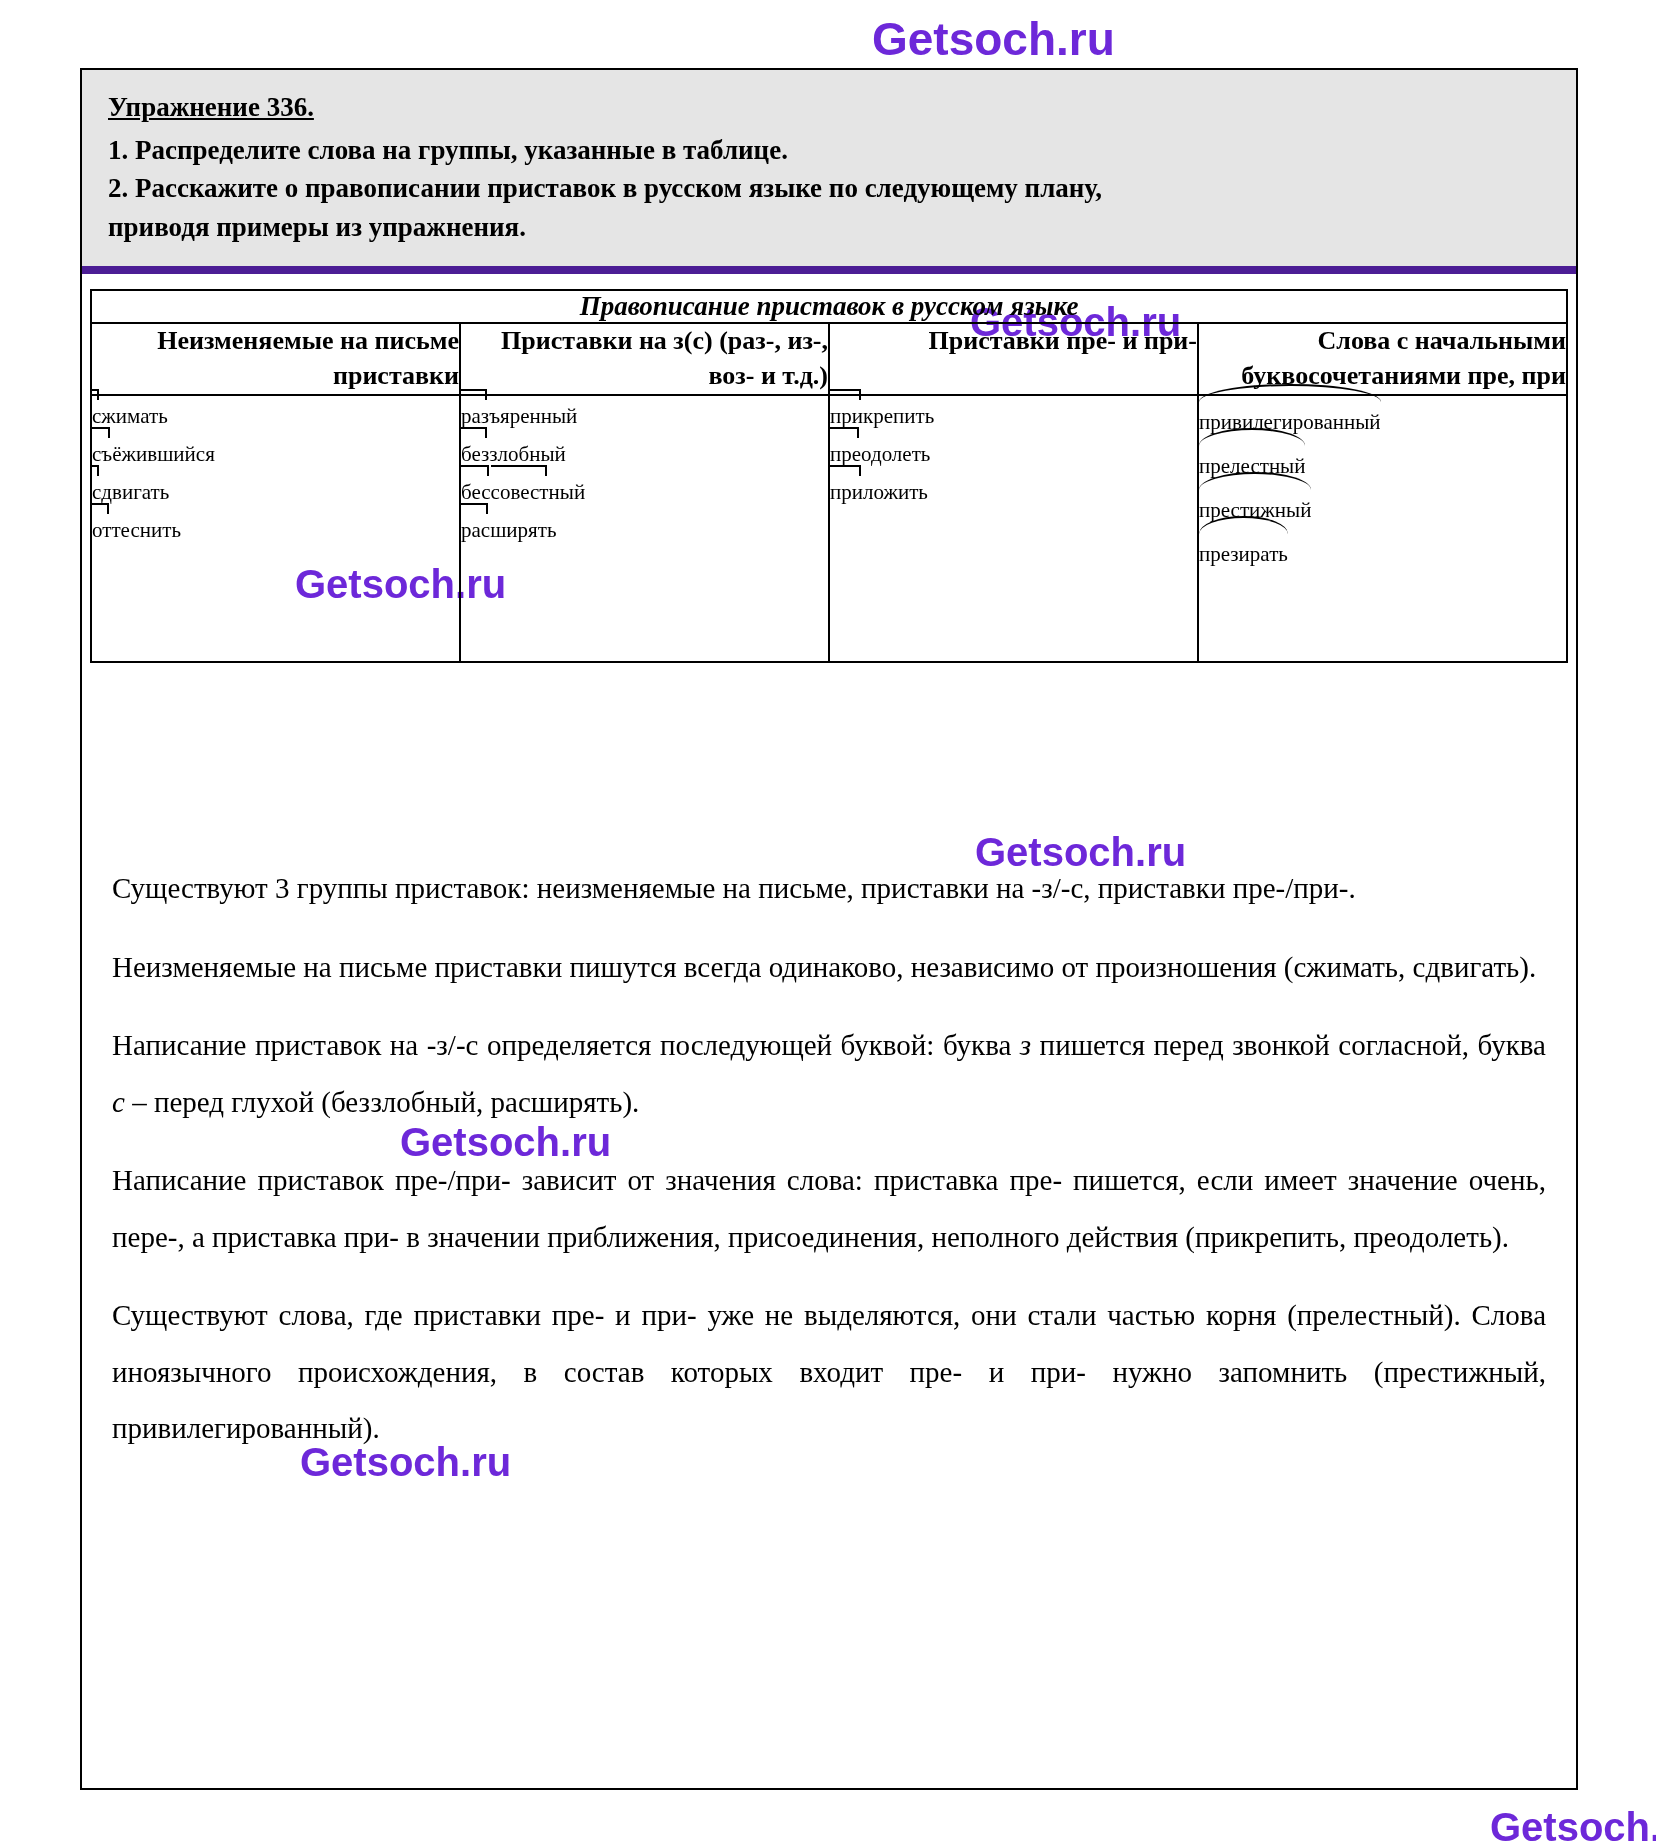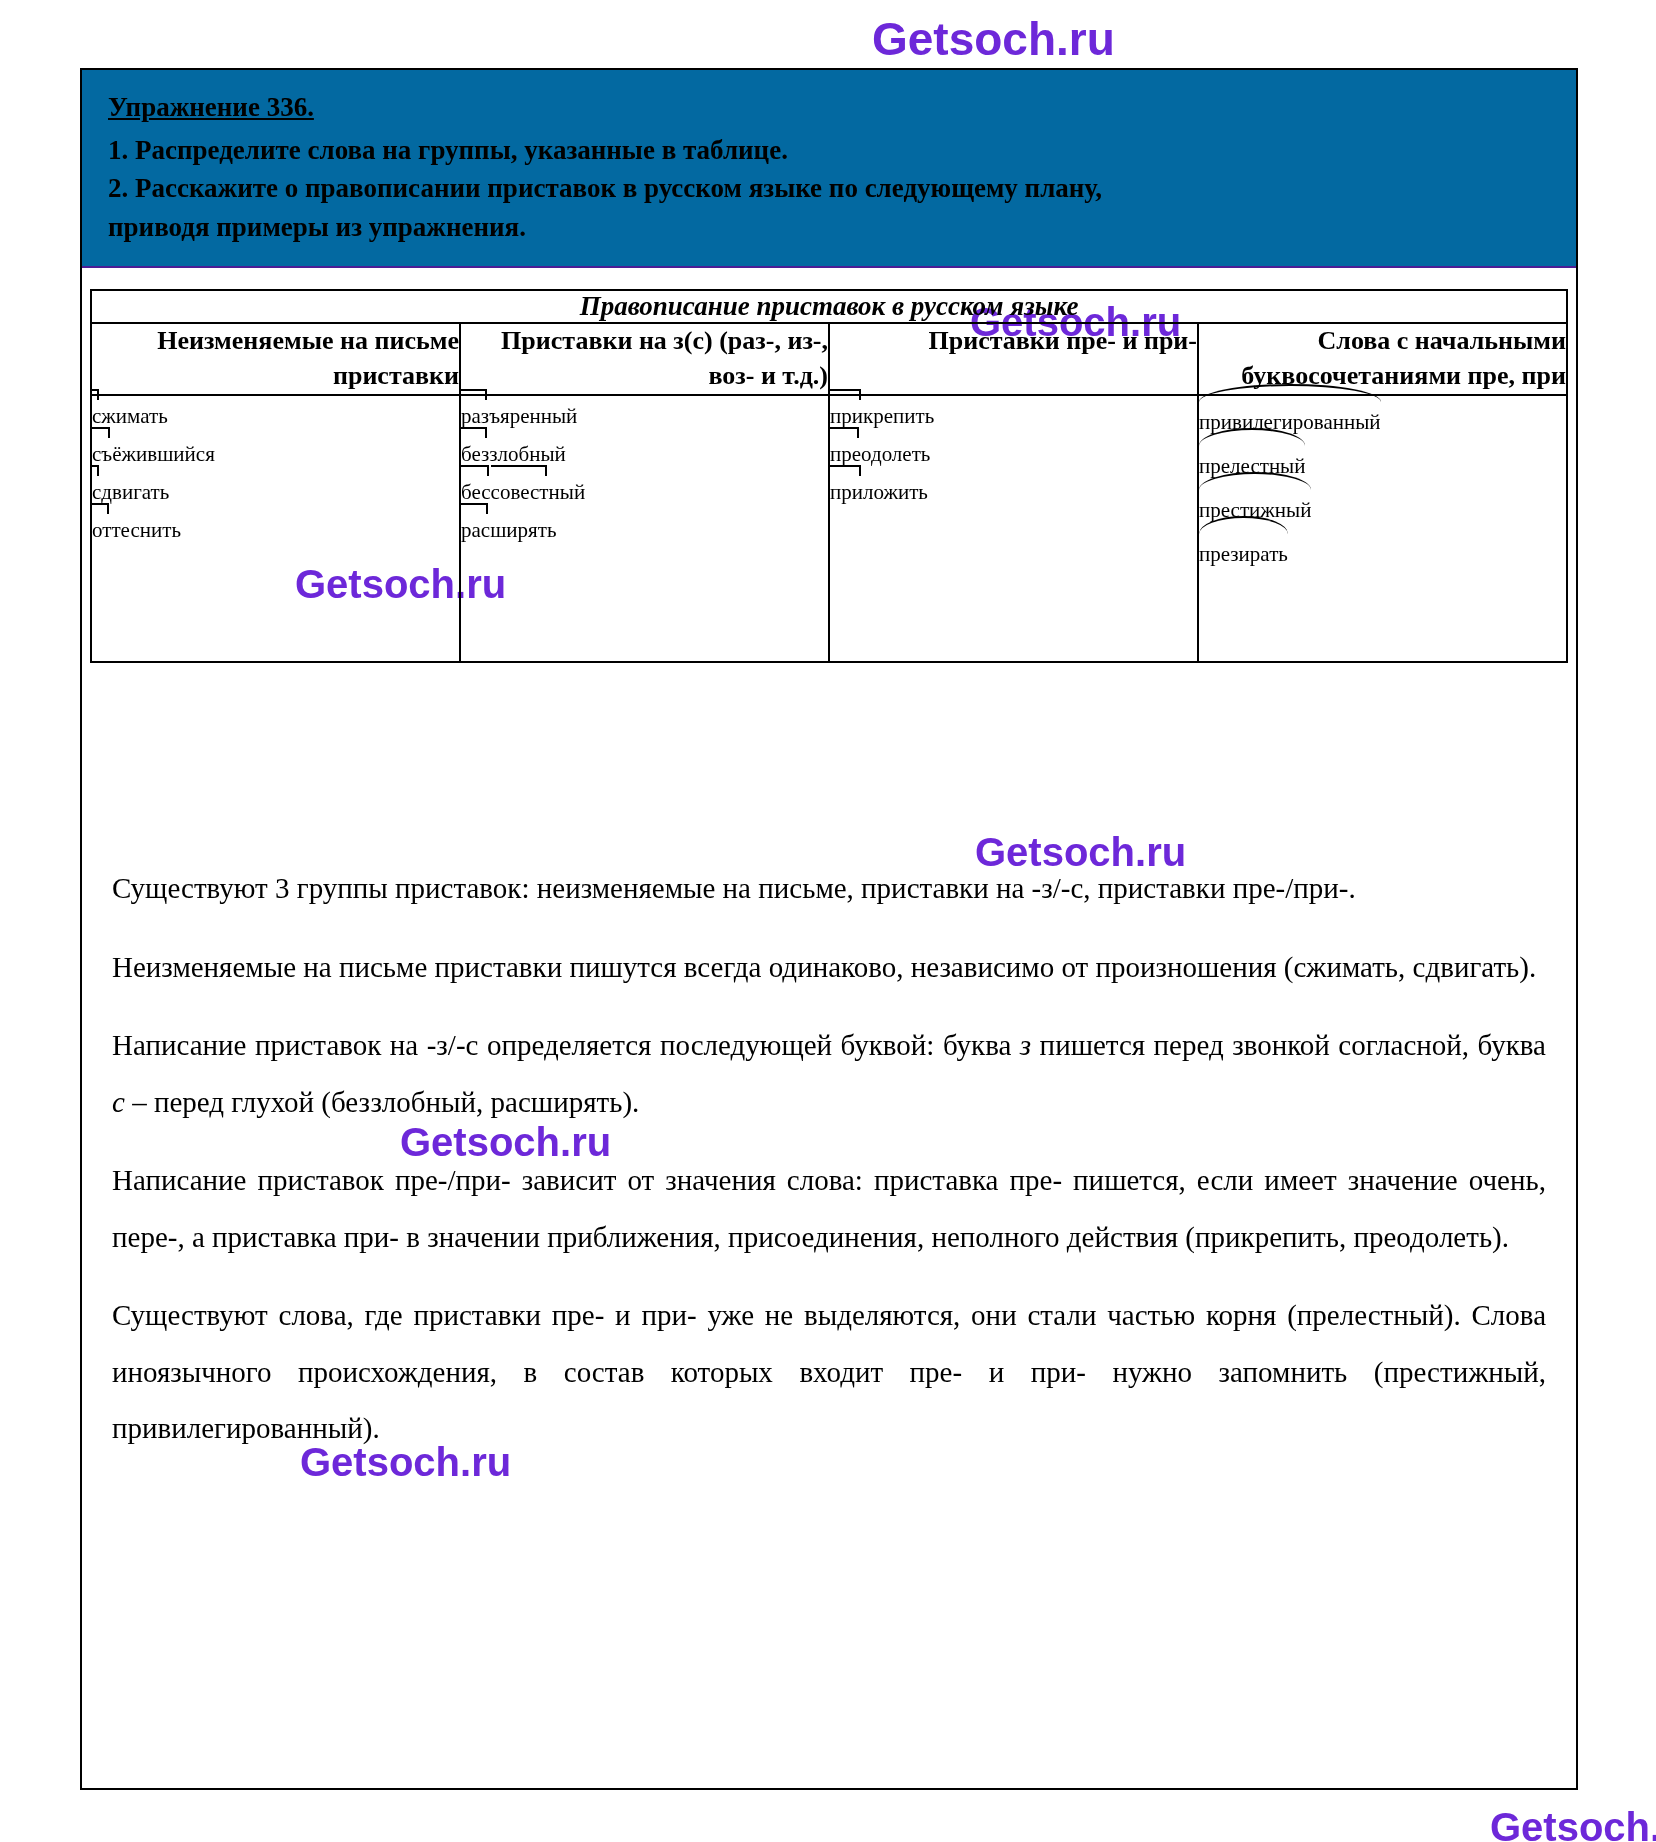--- a/index.html
+++ b/index.html
@@ -47,22 +47,22 @@
     background: transparent;
   }
 
   
   .task-banner {
     position: absolute;
     left: 0;
     top: 0;
     width: 1494px;
     box-sizing: border-box;
-    background: #0369a1;
-    border-bottom: 2px solid #4c1d95;
+    background: #e5e5e5;
+    border-bottom: 8px solid #4c1d95;
     padding: 22px 26px 20px 26px;
   }
   .task-title {
     font-weight: bold;
     font-size: 27px;
     text-decoration: underline;
     margin-bottom: 8px;
   }
   .task-line {
     font-weight: bold;

